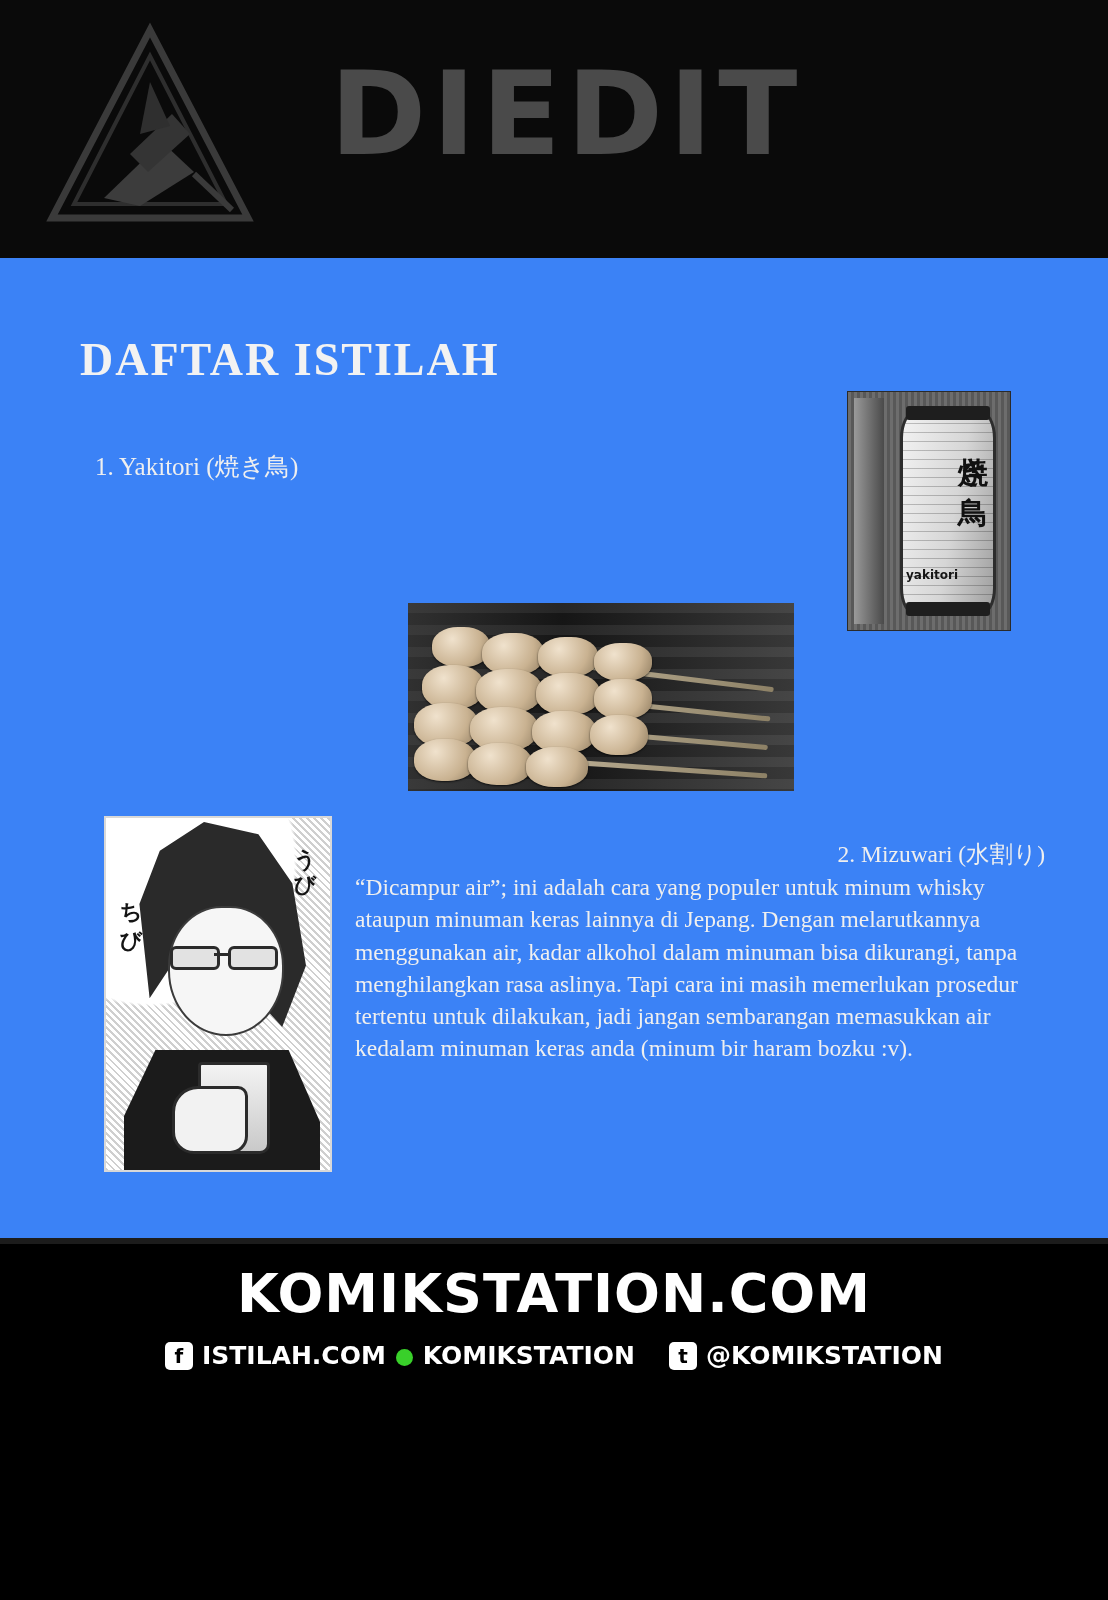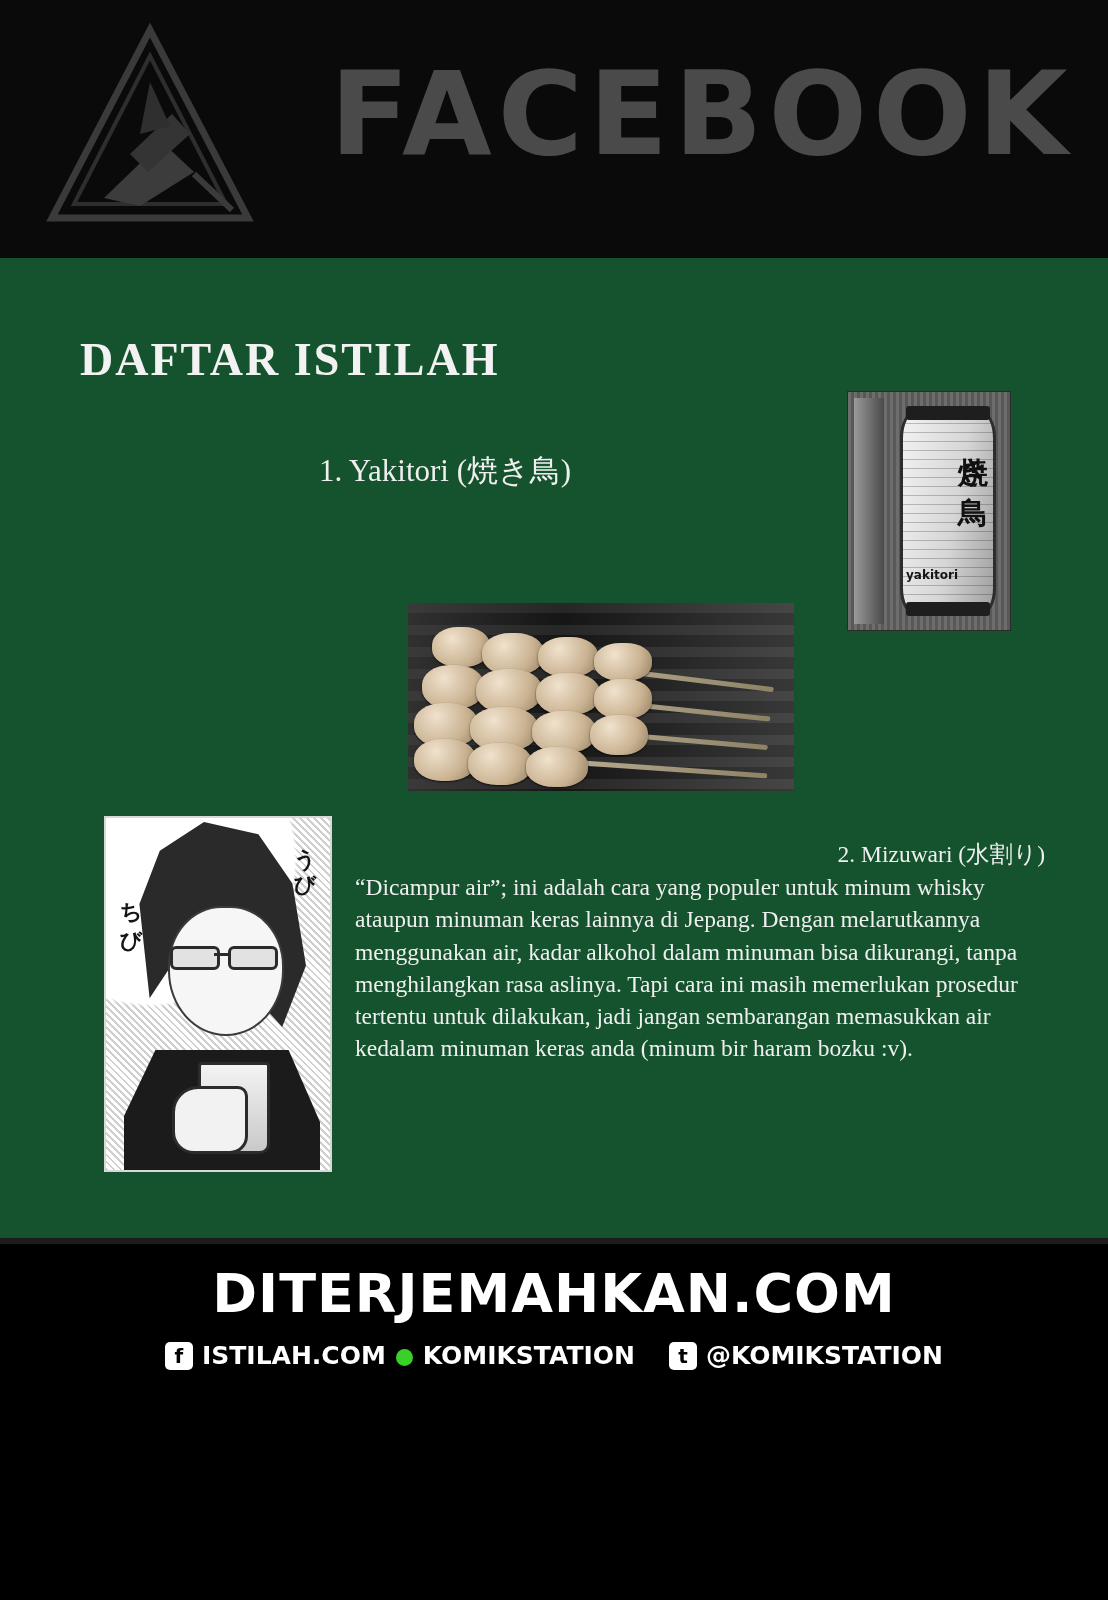--- a/index.html
+++ b/index.html
@@ -52,44 +52,43 @@
     user-select: none;
   }
 
   
   .content {
     position: absolute;
     left: 0;
     top: 258px;
     width: 1108px;
     height: 980px;
-    background: #14532d;
+    background: #3b82f6;
   }
 
   .section-title {
     position: absolute;
     left: 80px;
     top: 75px;
     font-family: "Liberation Serif", serif;
     font-weight: bold;
     font-size: 46px;
     letter-spacing: 2px;
     color: #f2f2f2;
   }
 
   
   .entry1-text {
     position: absolute;
     left: 95px;
     top: 192px;
     width: 700px;
-    font-size: 31px;
+    font-size: 25px;
     line-height: 1.35;
     color: #efefef;
-    text-align: center;
   }
   .entry1-text .term {
     display: block;
     margin-bottom: 2px;
   }
 
   
   .entry2-text {
     position: absolute;
     left: 355px;
@@ -364,21 +363,21 @@
     <div class="header-logo">
       <svg width="212" height="212" viewBox="0 0 212 212" aria-hidden="true">
         <polygon points="106,8 204,196 8,196" fill="none" stroke="#3a3a3a" stroke-width="7"></polygon>
         <polygon points="106,34 182,182 30,182" fill="none" stroke="#2e2e2e" stroke-width="4"></polygon>
         <path d="M60 176 L118 120 L150 150 L96 184 Z" fill="#3c3c3c"></path>
         <path d="M86 132 L128 92 L146 112 L104 150 Z" fill="#343434"></path>
         <path d="M106 60 L126 104 L96 112 Z" fill="#2f2f2f"></path>
         <path d="M150 152 L188 188" stroke="#3a3a3a" stroke-width="6" fill="none"></path>
       </svg>
     </div>
-    <div class="header-title">FACEBOOK</div>
+    <div class="header-title">DIEDIT</div>
   </div>
 
   <div class="content">
 
     <div class="section-title">DAFTAR ISTILAH</div>
 
     <div class="entry1-text">
       <span class="term">1. Yakitori (焼き鳥)</span>
     </div>
 
@@ -437,21 +436,21 @@
     </div>
 
     <div class="entry2-text">
       <span class="term">2. Mizuwari (水割り)</span>
       <span>“Dicampur air”; ini adalah cara yang populer untuk minum whisky ataupun minuman keras lainnya di Jepang. Dengan melarutkannya menggunakan air, kadar alkohol dalam minuman bisa dikurangi, tanpa menghilangkan rasa aslinya. Tapi cara ini masih memerlukan prosedur tertentu untuk dilakukan, jadi jangan sembarangan memasukkan air kedalam minuman keras anda (minum bir haram bozku :v).</span>
     </div>
 
   </div>
 
   <div class="footer">
-    <div class="footer-site">DITERJEMAHKAN.COM</div>
+    <div class="footer-site">KOMIKSTATION.COM</div>
     <div class="footer-social">
       <div class="social-item">
         <span class="social-badge">f</span>
         <span>ISTILAH.COM</span>
         <span class="smiley"></span>
         <span>KOMIKSTATION</span>
       </div>
       <div class="social-item">
         <span class="social-badge">t</span>
         <span>@KOMIKSTATION</span>

